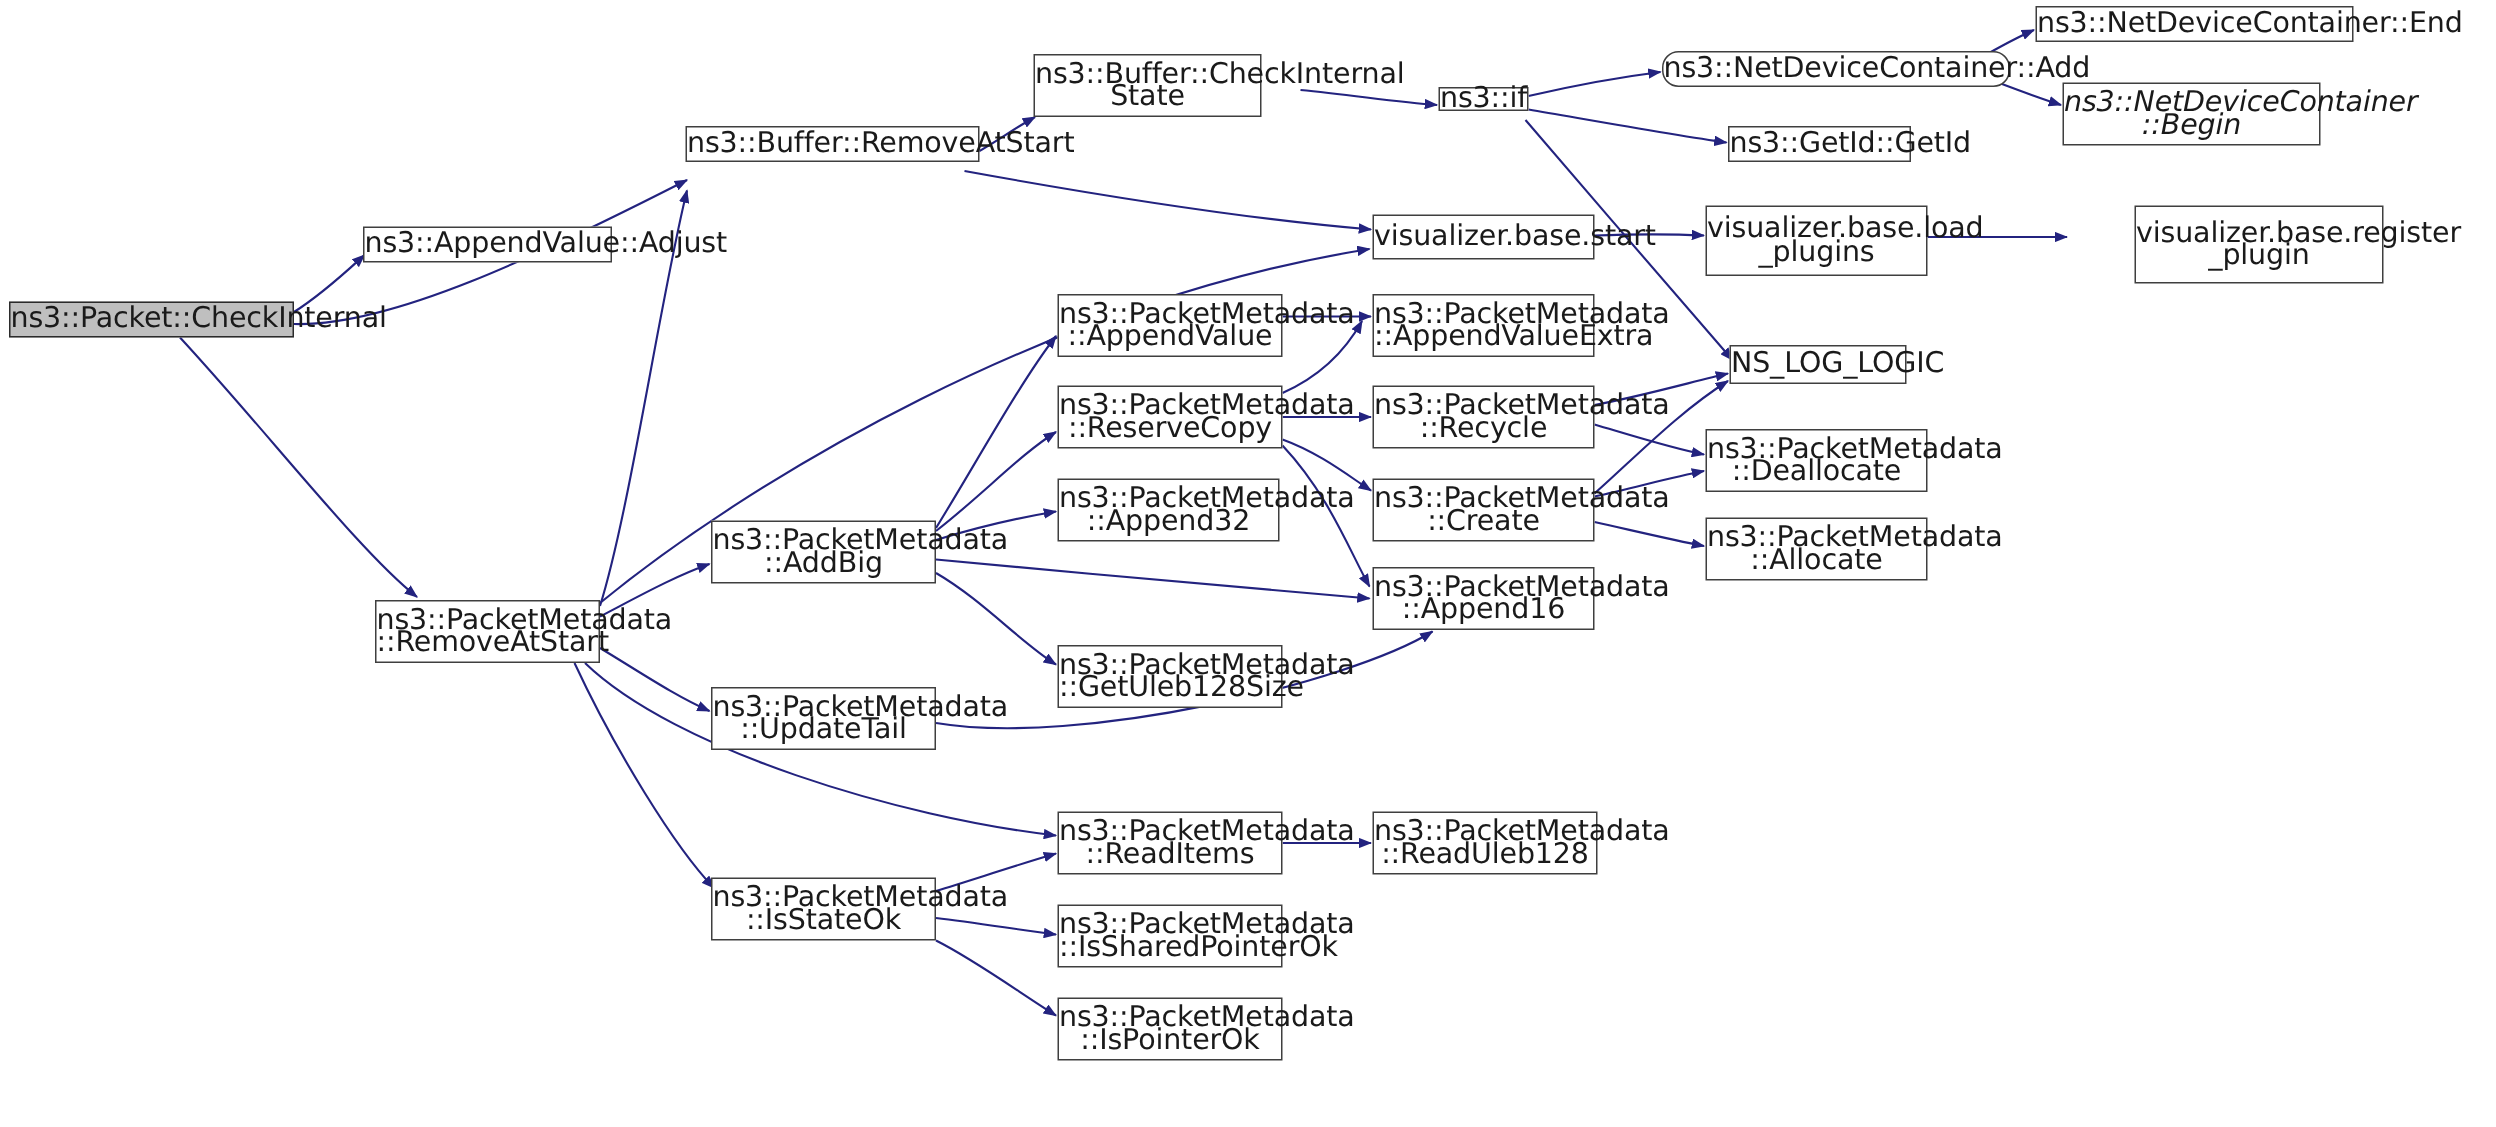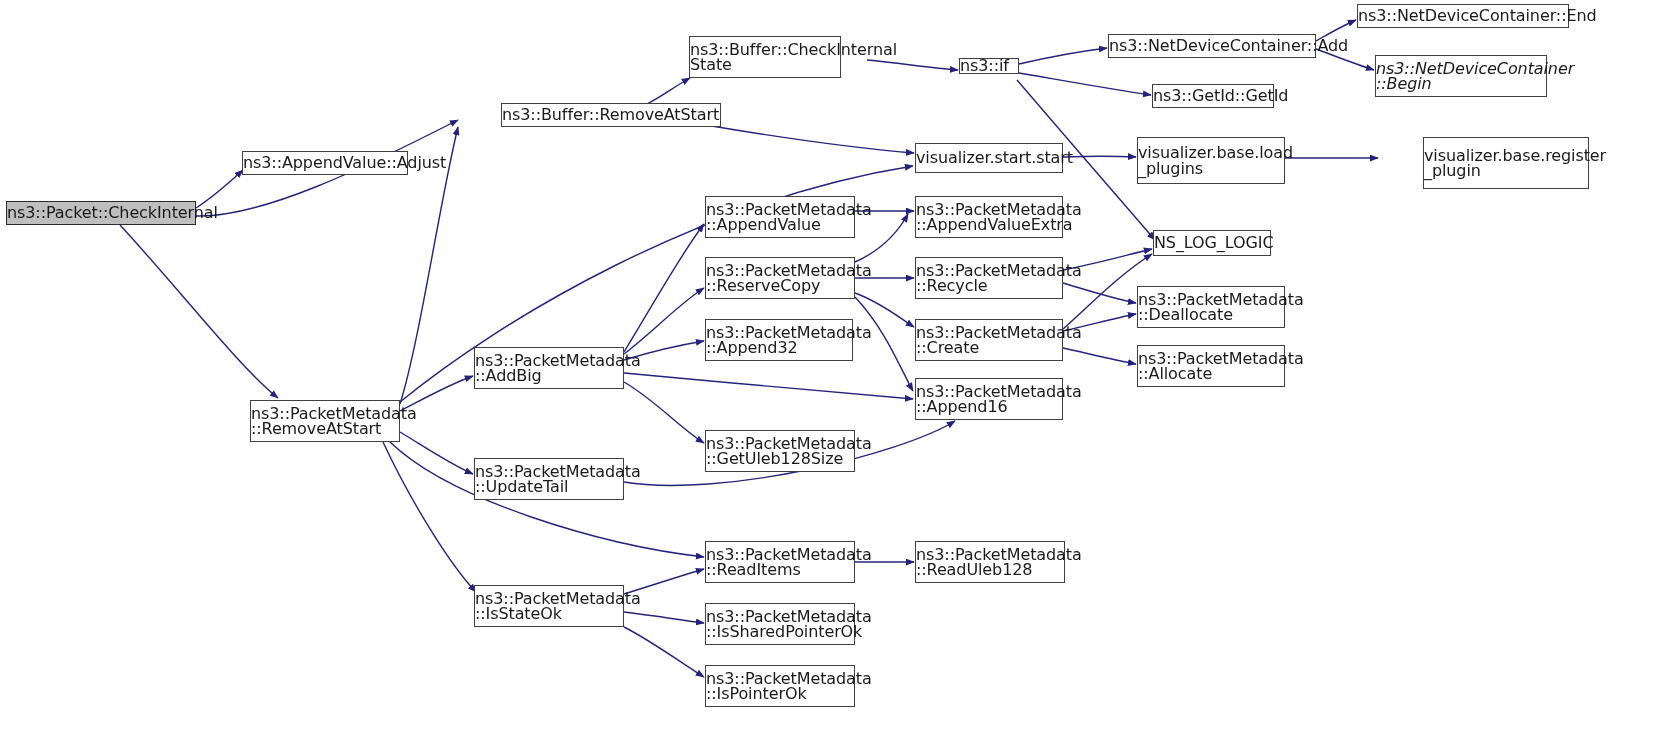--- a/index.html
+++ b/index.html
@@ -22,26 +22,26 @@
     width: 1664px;
     height: 751px;
     pointer-events: none;
   }
   .node {
     position: absolute;
     box-sizing: border-box;
     border: 1px solid #3f3f3f;
     background: #ffffff;
     color: #1a1a1a;
-    font-size: 16px;
+    font-size: 19px;
     line-height: 15.5px;
     display: flex;
     align-items: center;
     justify-content: center;
-    text-align: left;
+    text-align: center;
     white-space: pre;
     letter-spacing: -0.1px;
   }
   .node.root {
     background: #bfbfbf;
     border: 1px solid #2b2b2b;
   }
   .node .lbl {
     display: block;
     width: 100%;
@@ -95,30 +95,30 @@
         <path d="M624,482 C720,498 900,455 955,421" fill="none" stroke="#23237f" stroke-width="1.4" marker-end="url(#arrow)"></path>
         <path d="M855,562 C875,562 895,562 914,562" fill="none" stroke="#23237f" stroke-width="1.4" marker-end="url(#arrow)"></path>
         <path d="M624,594 C650,586 680,576 704,569" fill="none" stroke="#23237f" stroke-width="1.4" marker-end="url(#arrow)"></path>
         <path d="M624,612 C650,615 680,620 704,623" fill="none" stroke="#23237f" stroke-width="1.4" marker-end="url(#arrow)"></path>
         <path d="M624,627 C650,640 680,662 704,677" fill="none" stroke="#23237f" stroke-width="1.4" marker-end="url(#arrow)"></path>
       </g>
   </svg>
   <div id="node-layer">
       <div class="node root" style="left: 6px; top: 201px; width: 190px; height: 24px;"><span class="lbl">ns3::Packet::CheckInternal</span></div>
       <div class="node" style="left: 242px; top: 151px; width: 166px; height: 24px;"><span class="lbl">ns3::AppendValue::Adjust</span></div>
-      <div class="node" style="left: 457px; top: 103px; width: 220px; height: 24px; margin-left: 44px;"><span class="lbl">ns3::Buffer::RemoveAtStart</span></div>
+      <div class="node" style="left: 457px; top: 84px; width: 196px; height: 24px;"><span class="lbl">ns3::Buffer::RemoveAtStart</span></div>
       <div class="node" style="left: 689px; top: 36px; width: 152px; height: 42px;"><span class="lbl">ns3::Buffer::CheckInternal
 State</span></div>
       <div class="node" style="left: 959px; top: 58px; width: 60px; height: 16px;"><span class="lbl">ns3::if</span></div>
-      <div class="node" style="left: 1108px; top: 34px; width: 208px; height: 24px;"><span class="lbl">ns3::NetDeviceContainer::Add</span></div>
+      <div class="node" style="left: 1108px; top: 34px; width: 232px; height: 24px; border-radius: 11px;"><span class="lbl">ns3::NetDeviceContainer::Add</span></div>
       <div class="node" style="left: 1152px; top: 84px; width: 122px; height: 24px;"><span class="lbl">ns3::GetId::GetId</span></div>
       <div class="node" style="left: 1357px; top: 4px; width: 212px; height: 24px;"><span class="lbl">ns3::NetDeviceContainer::End</span></div>
       <div class="node" style="left: 1375px; top: 55px; width: 172px; height: 42px; font-style: italic;"><span class="lbl">ns3::NetDeviceContainer
 ::Begin</span></div>
-      <div class="node" style="left: 915px; top: 143px; width: 148px; height: 30px;"><span class="lbl">visualizer.start.start</span></div>
+      <div class="node" style="left: 915px; top: 143px; width: 148px; height: 30px;"><span class="lbl">visualizer.base.start</span></div>
       <div class="node" style="left: 1137px; top: 137px; width: 148px; height: 47px;"><span class="lbl">visualizer.base.load
 _plugins</span></div>
       <div class="node" style="left: 1423px; top: 137px; width: 166px; height: 52px;"><span class="lbl">visualizer.base.register
 _plugin</span></div>
       <div class="node" style="left: 705px; top: 196px; width: 150px; height: 42px;"><span class="lbl">ns3::PacketMetadata
 ::AppendValue</span></div>
       <div class="node" style="left: 915px; top: 196px; width: 148px; height: 42px;"><span class="lbl">ns3::PacketMetadata
 ::AppendValueExtra</span></div>
       <div class="node" style="left: 1153px; top: 230px; width: 118px; height: 26px;"><span class="lbl">NS_LOG_LOGIC</span></div>
       <div class="node" style="left: 705px; top: 257px; width: 150px; height: 42px;"><span class="lbl">ns3::PacketMetadata

